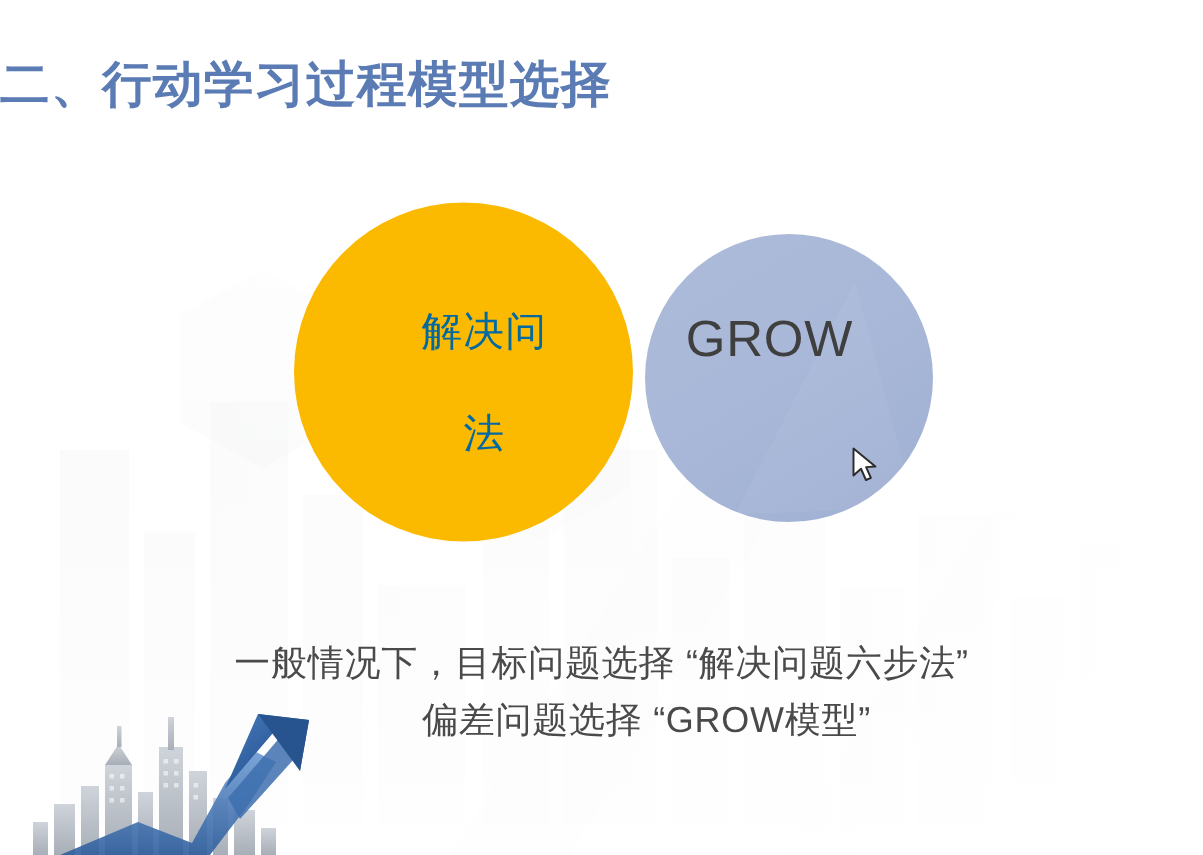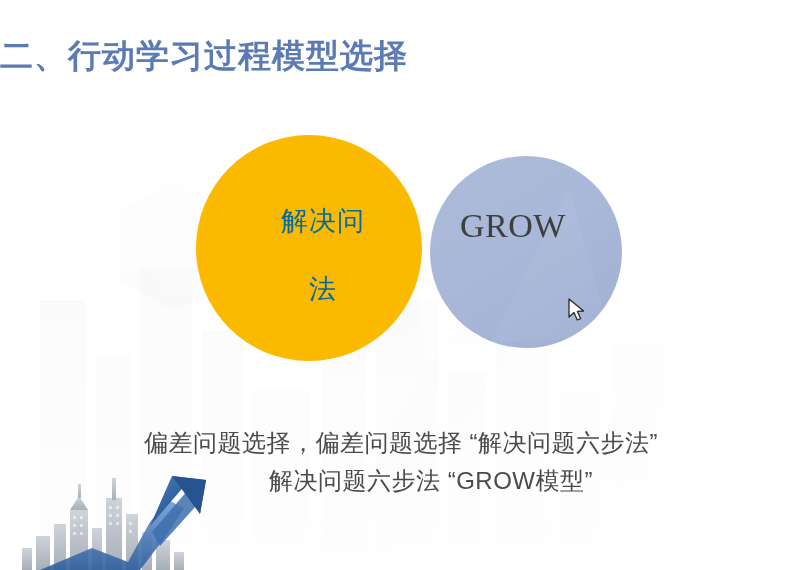--- a/index.html
+++ b/index.html
@@ -73,21 +73,20 @@
     line-height: 34px;
     letter-spacing: 1px;
     margin-top: 16px;
   }
 
   .label-right {
     left: 243px;
     top: 78px;
     width: 160px;
     line-height: 40px;
-    font-family: Liberation Serif, serif;
   }
   .label-right .grow {
     display: block;
     color: #3f3f3f;
     font-size: 34px;
     letter-spacing: 0.5px;
   }
   .label-right .moxing {
     display: block;
     color: #55565a;
@@ -231,22 +230,22 @@
       <br>
       <span>法</span>
     </div>
 
     <div class="circle-label label-right">
       <span class="grow">GROW</span>
     </div>
   </div>
 
   <div class="caption">
-    <span class="line line1">偏差问题选择，偏差问题选择 “解决问题六步法”</span>
-    <span class="line line2">解决问题六步法 “GROW模型”</span>
+    <span class="line line1">一般情况下，目标问题选择 “解决问题六步法”</span>
+    <span class="line line2">偏差问题选择 “GROW模型”</span>
   </div>
 
   <svg class="corner-art" width="230" height="130" viewBox="0 0 230 130" aria-hidden="true">
     <defs>
       <linearGradient id="arrowGrad" x1="0" y1="0" x2="1" y2="1">
         <stop offset="0%" stop-color="#4a7bbd"></stop>
         <stop offset="50%" stop-color="#2f5f9e"></stop>
         <stop offset="100%" stop-color="#1f4d87"></stop>
       </linearGradient>
       <linearGradient id="arrowGrad2" x1="0" y1="0" x2="0" y2="1">

